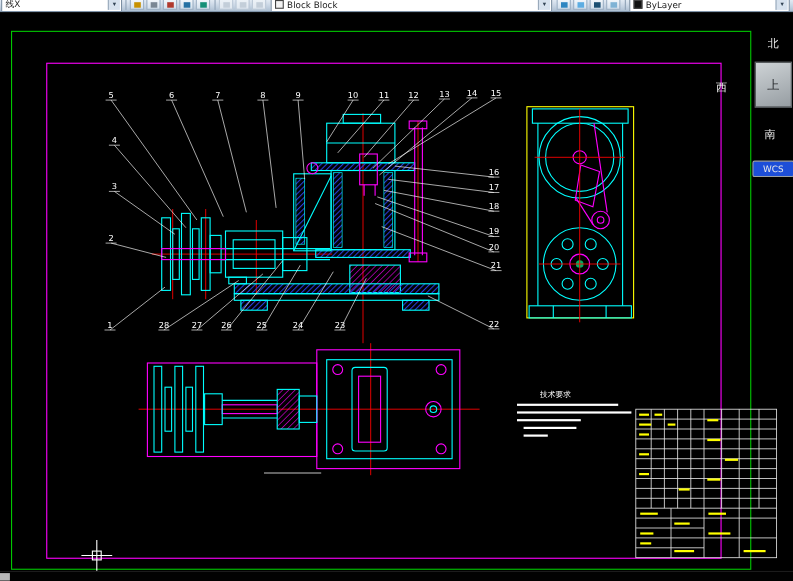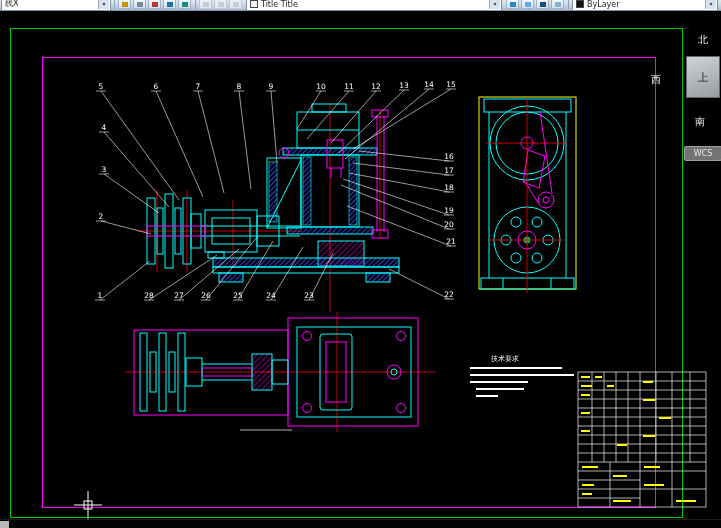--- a/index.html
+++ b/index.html
@@ -21,21 +21,21 @@
   .tbtn{top:-2px;width:13px;height:11px;border:1px solid #9fb2c6;
         background:linear-gradient(#f5f9fc,#d2dfec);}
   .tbtn.pale{border-color:#bcc9d7;background:linear-gradient(#eef3f8,#dfe7ef);}
   .tbtn .dot{position:absolute;left:3px;top:3px;width:6px;height:5px;}
   .sep{top:-2px;width:1px;height:11px;background:#8fa2b6;}
   
   .vc-letter{position:absolute;font-size:10px;color:#f0f0f0;z-index:4;}
   .vc-cube{position:absolute;left:686px;top:56px;width:32px;height:40px;
            background:linear-gradient(160deg,#ced3d6,#969da2);border:1px solid #63686c;
            color:#26292c;font-size:11px;display:flex;align-items:center;justify-content:center;z-index:4;}
-  .vc-wcs{position:absolute;left:684px;top:146px;width:36px;height:13px;background:#737373;
+  .vc-wcs{position:absolute;left:684px;top:146px;width:36px;height:13px;background:#1d4ed8;
           border:1px solid #9aa0a5;border-radius:2px;color:#e8e8e8;font-size:8px;
           line-height:13px;text-align:center;z-index:4;}
   
   .bottombar{position:absolute;left:0;top:519px;width:721px;height:9px;background:#020202;
              border-top:1px solid #1c1c1c;z-index:5;}
   .cmd-chip{position:absolute;left:0;top:1px;width:9px;height:8px;background:#b9b9b9;}
   
   svg{position:absolute;left:0;top:0;z-index:1;}
   svg text{font-family:"DejaVu Sans","Liberation Sans",sans-serif;}
   .callout-num{fill:#ffffff;font-size:7.5px;text-anchor:middle;}
@@ -364,21 +364,21 @@
         <span class="dot" style="background:#c3ced9;"></span>
       </div>
     <div class="tb tbtn pale" style="left:214px;">
         <span class="dot" style="background:#c3ced9;"></span>
       </div>
     <div class="tb tbtn pale" style="left:229px;">
         <span class="dot" style="background:#c3ced9;"></span>
       </div>
     <div class="tb combo" style="left:246px;width:256px;">
       <span class="swatch"></span>
-      <span>Title Title</span>
+      <span>Block Block</span>
       <span class="arrow">▾</span>
     </div>
     <div class="tb tbtn" style="left:506px;">
         <span class="dot" style="background:#2e86c1;"></span>
       </div>
     <div class="tb tbtn" style="left:521px;">
         <span class="dot" style="background:#5dade2;"></span>
       </div>
     <div class="tb tbtn" style="left:536px;">
         <span class="dot" style="background:#1b4f72;"></span>

